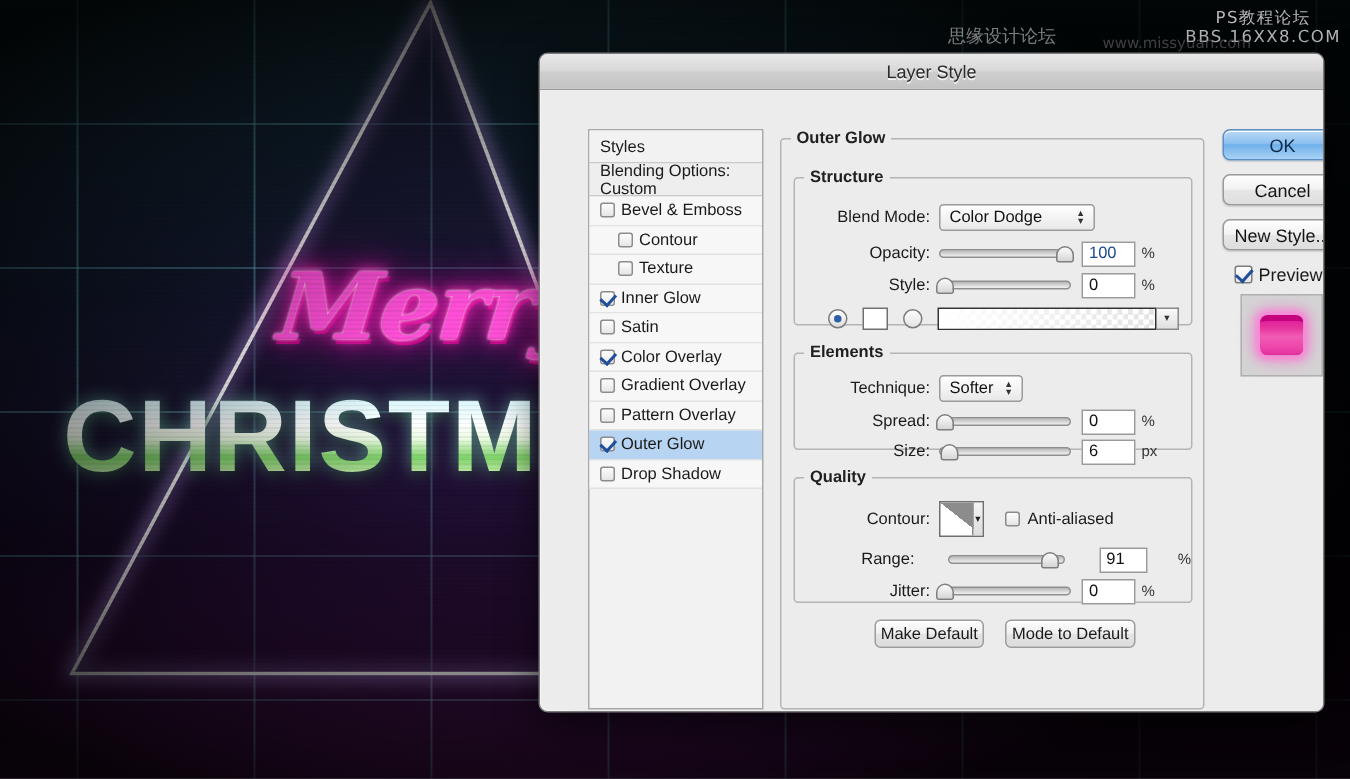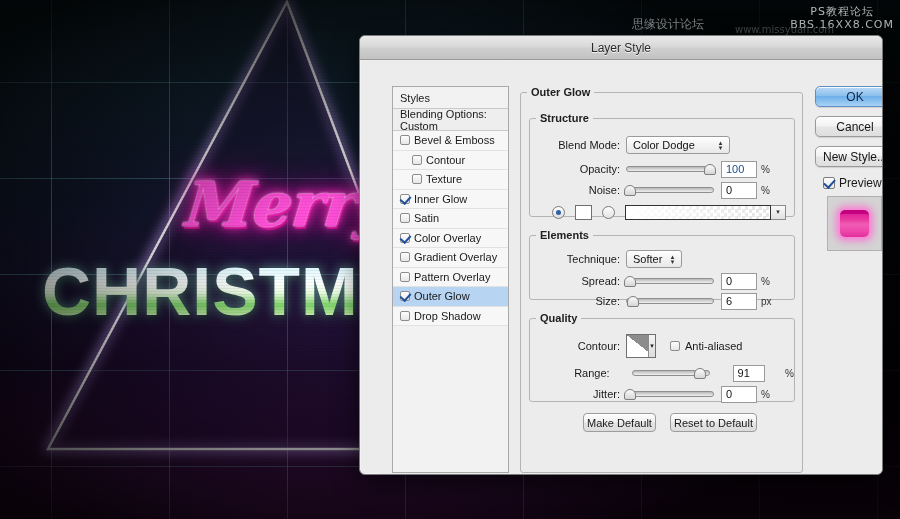--- a/index.html
+++ b/index.html
@@ -451,21 +451,21 @@
               <div class="track"></div>
               <div class="thumb" style="left: 96%;"></div>
             </div>
             <div class="nfield sel" style="margin-left:7px;width:36px;">
               <span>100</span>
             </div>
             <span class="unit">%</span>
           </div>
 
           <div class="row" style="left:0;top:57px;width:100%;">
-            <span class="rlabel" style="width:90px;">Noise:</span>
+            <span class="rlabel" style="width:90px;">Style:</span>
             <div class="slider" style="margin-left:6px;width:88px;">
               <div class="track"></div>
               <div class="thumb" style="left: 4%;"></div>
             </div>
             <div class="nfield" style="margin-left:7px;width:36px;">
               <span>0</span>
             </div>
             <span class="unit">%</span>
           </div>
 
@@ -554,21 +554,21 @@
             </div>
             <span class="unit">%</span>
           </div>
         </fieldset>
 
         <div style="position:absolute;left:62px;top:315px;display:flex;gap:14px;">
           <div class="pbtn" style="width:73px;">
             <span>Make Default</span>
           </div>
           <div class="pbtn" style="width:87px;">
-            <span>Reset to Default</span>
+            <span>Mode to Default</span>
           </div>
         </div>
       </fieldset>
     </div>
 
     <div class="btncol">
       <div class="bigbtn primary">
         <span>OK</span>
       </div>
       <div class="bigbtn">

